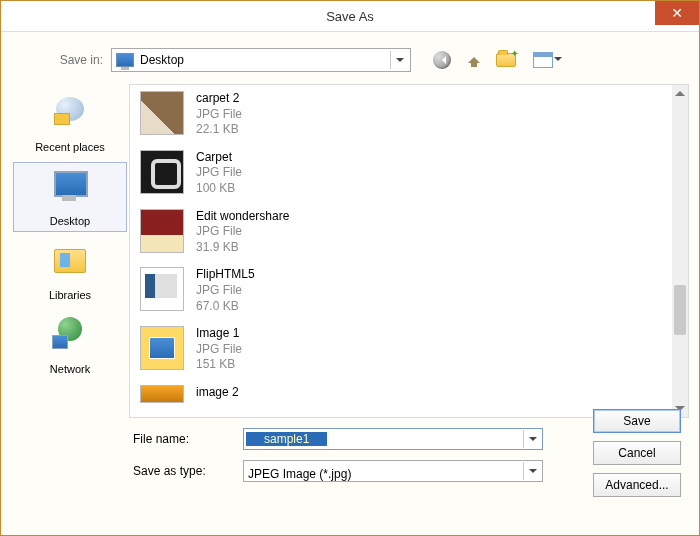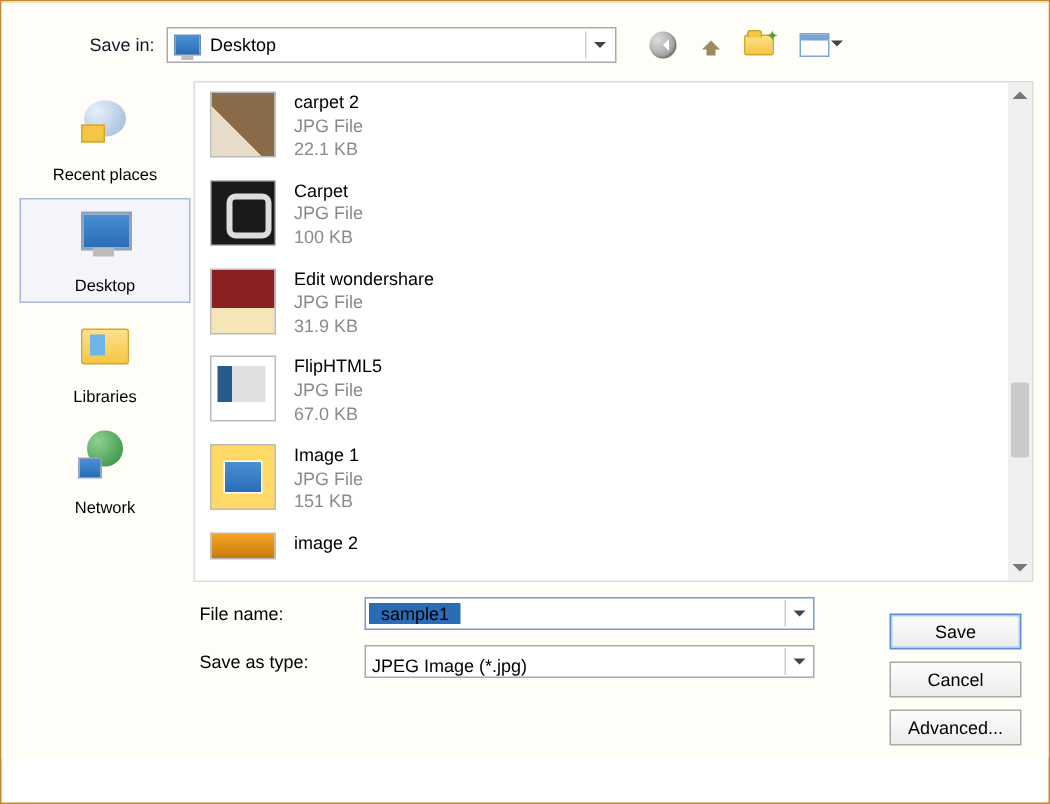--- a/index.html
+++ b/index.html
@@ -51,21 +51,21 @@
     }
     .top-row {
       display: flex;
       align-items: center;
       gap: 8px;
       padding: 10px 0 8px 32px;
     }
     .top-row .label {
       width: 60px;
       text-align: right;
-      color: #0f172a;
+      color: #737373;
     }
     .save-in-select {
       display: flex;
       align-items: center;
       gap: 6px;
       width: 300px;
       height: 24px;
       border: 1px solid #a9a9a9;
       background: #fff;
       padding: 0 4px;
@@ -301,22 +301,22 @@
     }
     .form-row .flabel { width: 100px; color: #000; }
     .filename-combo {
       width: 300px; height: 22px;
       border: 1px solid #7a9ac7;
       background: #fff;
       display: flex; align-items: center;
       position: relative;
     }
     .filename-combo .sel {
-      background: #2a6db6; color: #000000;
-      padding: 0 8px; margin-left: 2px;
+      background: #2a6db6; color: #fef9c3;
+      padding: 0 18px; margin-left: 2px;
     }
     .filename-combo .dd-arrow,
     .type-select .dd-arrow {
       position: absolute; right: 1px; top: 1px;
       width: 18px; height: 18px;
       border-left: 1px solid #ccc;
       display: flex; align-items: center; justify-content: center;
     }
     .type-select {
       width: 300px; height: 22px;
@@ -345,20 +345,26 @@
     }
     .btn.primary {
       border: 1px solid #5c8fd6;
       box-shadow: 0 0 0 1px #aecbf0 inset;
     }
   </style>
 </head>
 <body>
 
 <div class="window">
+  <div class="titlebar">
+    <span class="title">Save As</span>
+    <div class="close-btn">
+      <span>✕</span>
+    </div>
+  </div>
 
   <div class="content">
 
     <div class="top-row">
       <span class="label">Save in:</span>
       <div class="save-in-select">
         <span class="monitor-mini"></span>
         <span>Desktop</span>
         <span class="dd-arrow"></span>
       </div>

